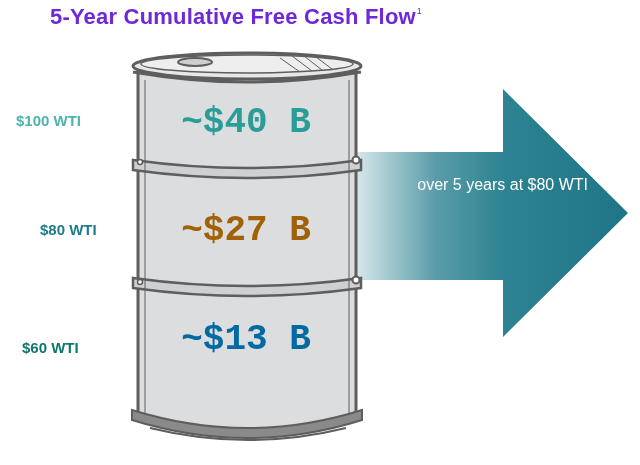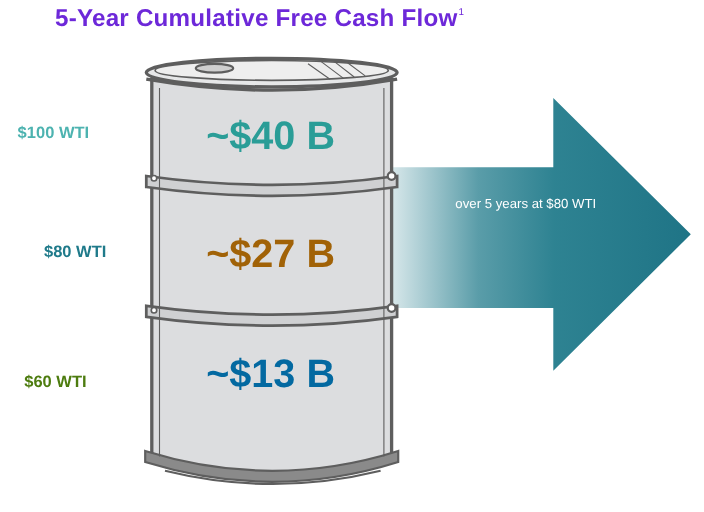--- a/index.html
+++ b/index.html
@@ -2,30 +2,30 @@
 <html><head>
 <meta charset="utf-8">
 <style>
   html,body{margin:0;padding:0;background:#ffffff;}
   body{width:640px;height:465px;position:relative;overflow:hidden;font-family:"Liberation Sans",sans-serif;}
   .title{position:absolute;left:50px;top:4px;font-size:22px;font-weight:bold;color:#6d28d9;white-space:nowrap;letter-spacing:0.2px;}
   .title sup{font-size:9px;font-weight:normal;vertical-align:top;position:relative;top:2px;margin-left:1px;}
   .wti{position:absolute;font-weight:bold;font-size:15px;white-space:nowrap;}
   .wti-100{left:16px;top:112px;color:#4db3b0;}
   .wti-80{left:22px;top:221px;color:#1f7a8a;margin-left:18px;}
-  .wti-60{left:22px;top:339px;color:#4d7c0f;}
+  .wti-60{left:22px;top:339px;color:#0f766e;}
   svg.art{position:absolute;left:0;top:0;}
-  .val{position:absolute;font-weight:bold;font-size:36px;white-space:nowrap;text-align:center;width:240px;left:126px;}
+  .val{position:absolute;font-weight:bold;font-size:36px;white-space:nowrap;text-align:center;width:240px;left:126px;font-family:Liberation Mono, monospace;}
   .val-40{top:102px;color:#2a9d97;}
   .val-27{top:210px;color:#a16207;}
   .val-13{top:319px;color:#0369a1;}
   .arrow-text{position:absolute;left:368px;top:176px;width:220px;text-align:center;color:#ffffff;}
   .arrow-text .l1{font-size:17px;font-weight:bold;line-height:21px;}
   .arrow-text .l2{font-size:17px;font-weight:bold;line-height:21px;}
-  .arrow-text .l3{font-size:12px;line-height:18px;}
+  .arrow-text .l3{font-size:16px;line-height:18px;text-align:right;}
 </style>
 </head>
 <body>
 
 <div class="title"><span>5-Year Cumulative Free Cash Flow</span><sup>1</sup></div>
 
 <svg class="art" width="640" height="465" viewBox="0 0 640 465">
   <defs>
     <linearGradient id="arrowGrad" x1="0" y1="0" x2="1" y2="0">
       <stop offset="0" stop-color="#237c8c" stop-opacity="0.15"></stop>

